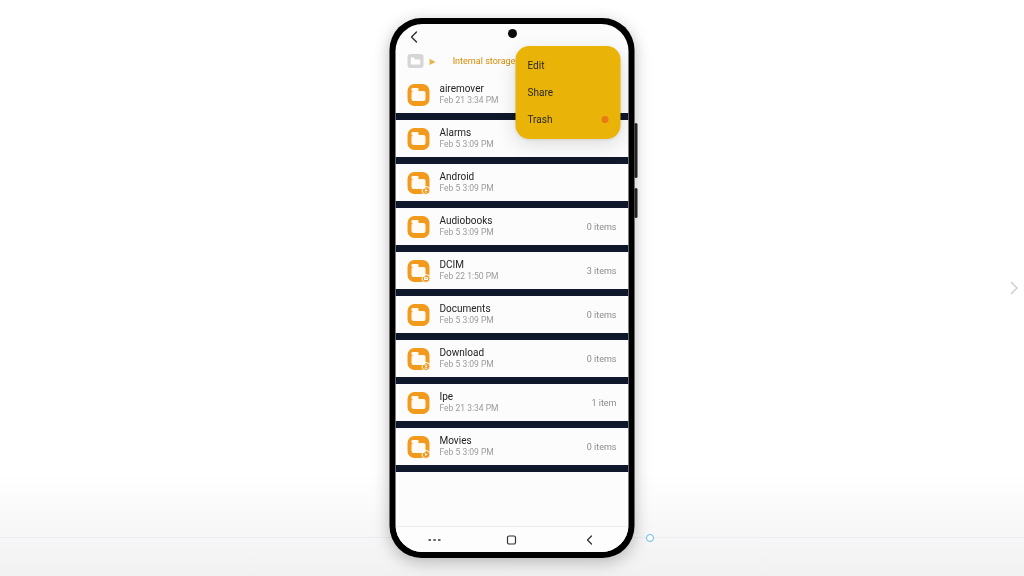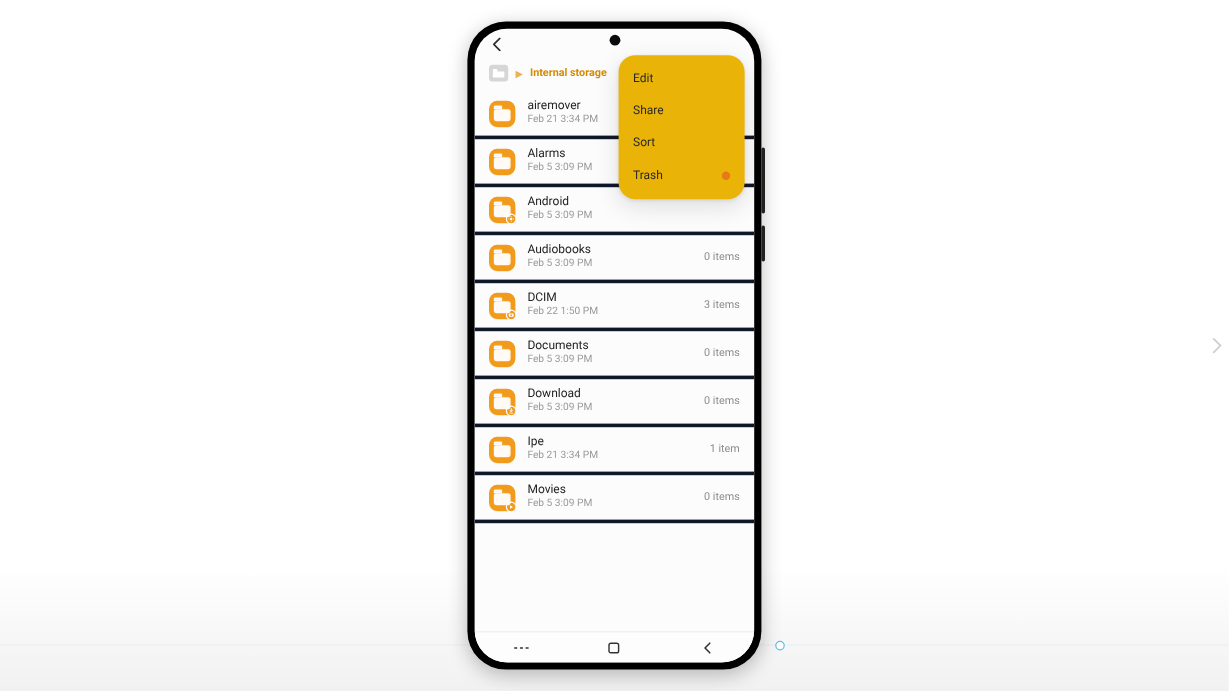--- a/index.html
+++ b/index.html
@@ -86,27 +86,27 @@
     padding: 4px 10px 8px 12px;
     display:flex; align-items:center; gap:6px;
     font-size: 9px;
   }
   .bc-home {
     width:16px; height:14px; border-radius:3px; background:#d6d6d6;
     display:flex; align-items:center; justify-content:center;
   }
   .bc-home svg { display:block; }
   .bc-caret { color:#eab251; font-size:8px; }
-  .bc-label { color:#d68b00; font-weight:700; font-size:9px; }
+  .bc-label { color:#d68b00; font-weight:400; font-size:9px;margin-left:11px; }
   
   .list { }
   .row {
     display:flex; align-items:center;
     padding: 7px 12px;
-    border-bottom: 3px solid #0f172a;
+    border-bottom: 7px solid #0f172a;
     gap: 10px;
   }
   .ficon {
     width: 22px; height: 22px;
     border-radius: 7px;
     background: #f19a1b;
     position: relative;
     flex-shrink: 0;
   }
   .ficon::before{ 
@@ -318,23 +318,20 @@
       </div>
 
     <div class="menu" id="menu">
         <div class="menu-item">
           <span>Edit</span>
         </div>
         <div class="menu-item">
           <span>Share</span>
         </div>
         <div class="menu-item">
-          <span>Sort</span>
-        </div>
-        <div class="menu-item">
           <span>Trash</span>
           <span class="menu-dot"></span>
         </div>
       </div>
 
     <div class="nav">
       <span>
         <svg width="14" height="10" viewBox="0 0 14 10">
             <line x1="1" y1="5" x2="3.5" y2="5" stroke="#333" stroke-width="1.3"></line>
             <line x1="5.8" y1="5" x2="8.3" y2="5" stroke="#333" stroke-width="1.3"></line>

